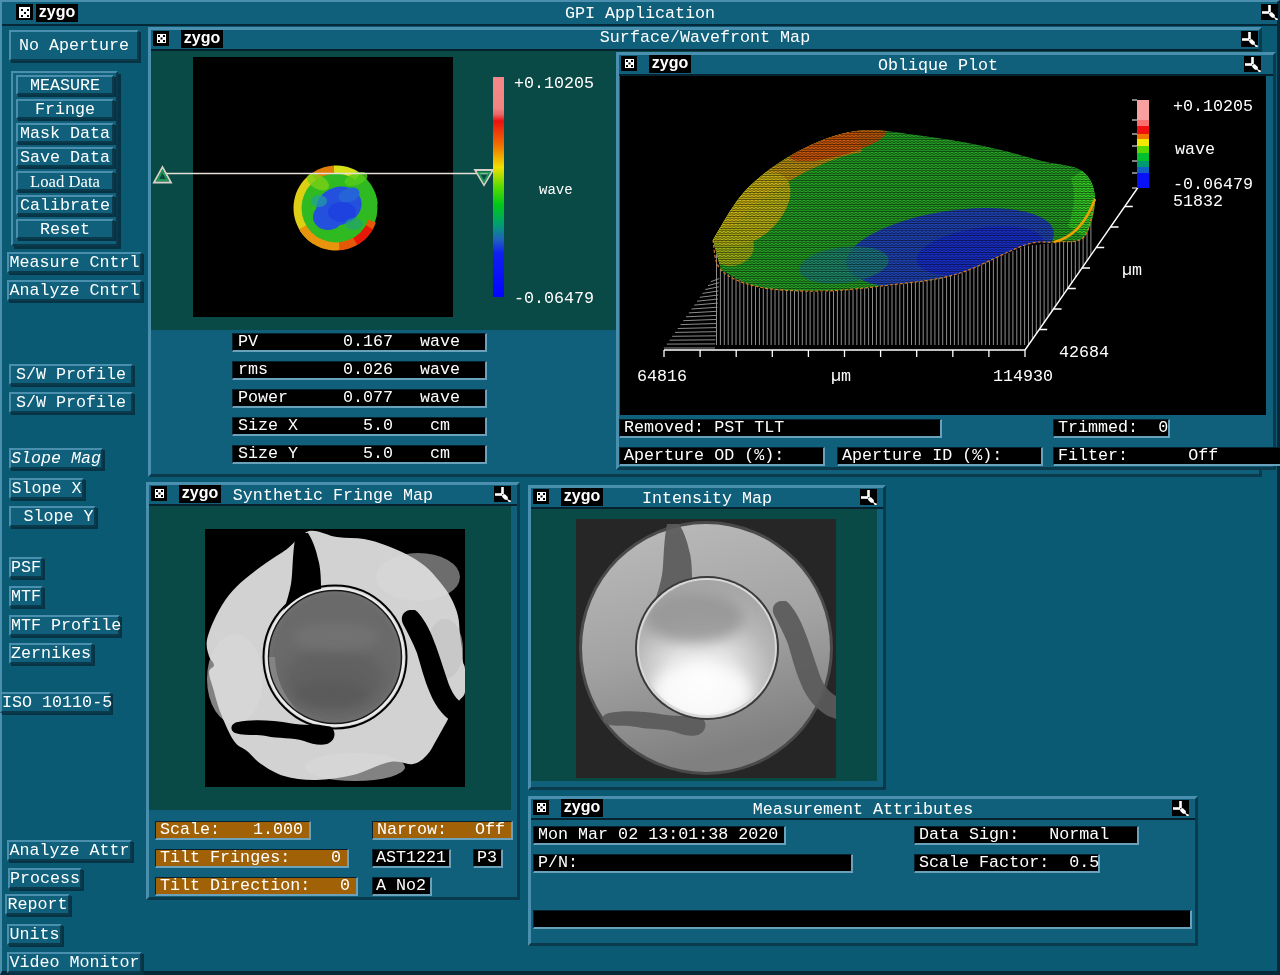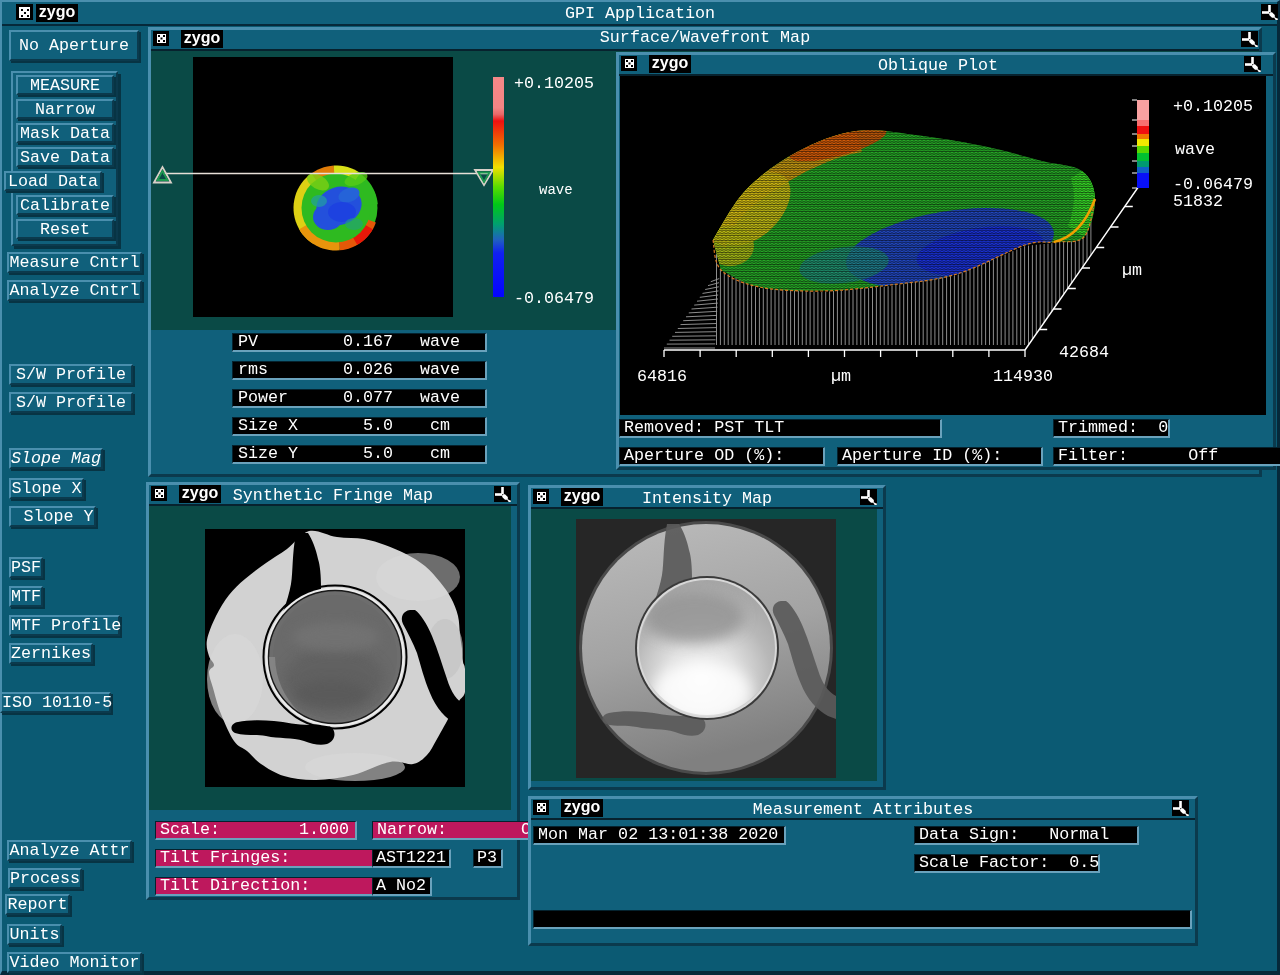--- a/index.html
+++ b/index.html
@@ -22,23 +22,23 @@
   .mbox svg{position:absolute;left:3px;top:3px;}
   .zlogo{position:absolute;top:0px;height:18px;width:42px;background:#000;
          color:#fff;font-family:"Liberation Sans",sans-serif;
          font-weight:bold;font-size:16px;text-align:center;line-height:15px;
          letter-spacing:0px;}
   .pin{position:absolute;top:1px;width:17px;height:16px;background:#000;}
   .ttext{position:absolute;top:1px;width:100%;text-align:center;white-space:pre;}
   .bf{position:absolute;background:#000;border-style:solid;border-width:1px 2px 2px 1px;
       border-color:#05222e #6aa2bc #6aa2bc #05222e;color:#fff;white-space:pre;
       line-height:16px;}
-  .tf{position:absolute;background:#be185d;border-style:solid;border-width:1px 2px 2px 1px;
+  .tf{position:absolute;background:#a16207;border-style:solid;border-width:1px 2px 2px 1px;
       border-color:#05222e #6aa2bc #6aa2bc #05222e;color:#fff;white-space:pre;
-      line-height:16px;padding-left:46px;}
+      line-height:16px;}
   .dk{background:#0a4a46;}
   .bf>span,.tf>span{top:0;}
 </style>
 </head>
 <body>
 
 <div class="abs" style="left:0;top:0;width:1280px;height:975px;
      border-style:solid;border-width:2px 3px 4px 2px;
      border-color:#4a8fae #06293a #06293a #4a8fae;box-sizing:border-box;"></div>
 <div class="abs" style="left:2px;top:2px;width:1275px;height:22px;
@@ -60,24 +60,24 @@
       <rect x="1" y="7.2" width="7" height="2.6" fill="#fff"></rect>
       <path d="M9,8.2 L11,8.2 L13.8,11 L13.8,13 L13,13.8 L11,13.8 L8.2,11 L8.2,9 Z" fill="#fff"></path>
       <path d="M12.5,12.5 L16,14.6 L14.6,16 Z" fill="#fff"></path>
       <rect x="15" y="14.4" width="1.8" height="1.8" fill="#fff"></rect>
     </svg></div>
 
 <div class="btn" style="left:9px;top:30px;width:126px;height:27px;line-height:27px;">No Aperture</div>
 
 <div class="abs raised" style="left:11px;top:71px;width:103px;height:171px;box-shadow:3px 3px 0 #073444;"></div>
 <div class="btn" style="left:16px;top:75px;width:94px;height:16px;">MEASURE</div>
-<div class="btn" style="left:16px;top:99px;width:94px;height:16px;">Narrow</div>
+<div class="btn" style="left:16px;top:99px;width:94px;height:16px;">Fringe</div>
 <div class="btn" style="left:16px;top:123px;width:94px;height:16px;">Mask Data</div>
 <div class="btn" style="left:16px;top:147px;width:94px;height:16px;">Save Data</div>
-<div class="btn" style="left:4px;top:171px;width:94px;height:16px;">Load Data</div>
+<div class="btn" style="left:16px;top:171px;width:94px;height:16px;font-family:Liberation Serif, serif;">Load Data</div>
 <div class="btn" style="left:16px;top:195px;width:94px;height:16px;">Calibrate</div>
 <div class="btn" style="left:16px;top:219px;width:94px;height:16px;">Reset</div>
 
 <div class="btn" style="left:7px;top:252px;width:131px;height:17px;">Measure Cntrl</div>
 <div class="btn" style="left:7px;top:280px;width:131px;height:17px;">Analyze Cntrl</div>
 
 <div class="btn" style="left:9px;top:364px;width:120px;height:17px;">S/W Profile</div>
 <div class="btn" style="left:9px;top:392px;width:120px;height:17px;">S/W Profile</div>
 
 <div class="btn" style="left:9px;top:448px;width:90px;height:17px;font-style:italic;">Slope Mag</div>
@@ -390,15 +390,16 @@
     <div class="pin" style="right:6px;"><svg width="17" height="16" viewBox="0 0 17 16">
           <rect x="7.2" y="1" width="2.6" height="7" fill="#fff"></rect>
           <rect x="1" y="7.2" width="7" height="2.6" fill="#fff"></rect>
           <path d="M9,8.2 L11,8.2 L13.8,11 L13.8,13 L13,13.8 L11,13.8 L8.2,11 L8.2,9 Z" fill="#fff"></path>
           <path d="M12.5,12.5 L16,14.6 L14.6,16 Z" fill="#fff"></path>
           <rect x="15" y="14.4" width="1.8" height="1.8" fill="#fff"></rect>
         </svg></div>
   </div>
   <div class="bf" style="left:2px;top:27px;width:250px;height:16px;"><span class="abs" style="left:4px;">Mon Mar 02 13:01:38 2020</span></div>
   <div class="bf" style="left:383px;top:27px;width:222px;height:16px;"><span class="abs" style="left:4px;">Data Sign:   Normal</span></div>
+  <div class="bf" style="left:2px;top:55px;width:317px;height:16px;"><span class="abs" style="left:4px;">P/N:</span></div>
   <div class="bf" style="left:383px;top:55px;width:183px;height:16px;"><span class="abs" style="left:4px;">Scale Factor:  0.5</span></div>
   <div class="bf" style="left:2px;top:111px;width:656px;height:16px;"></div>
 </div>
 
 </body></html>

